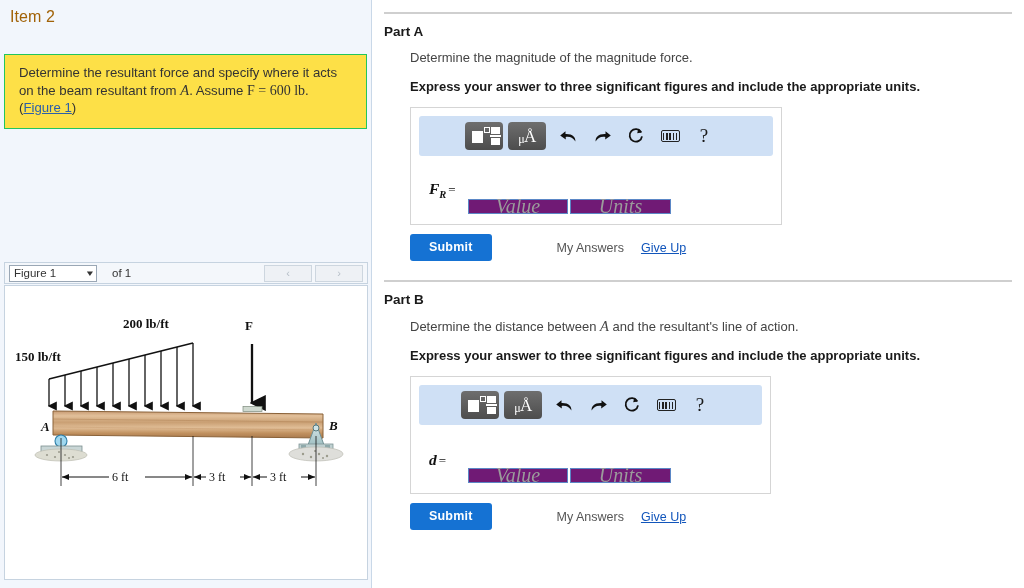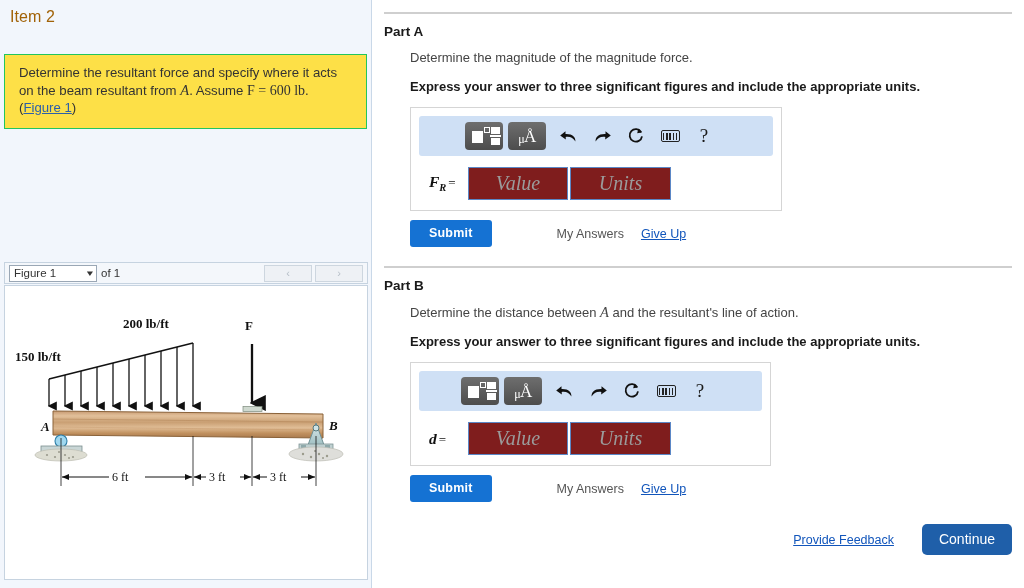--- a/index.html
+++ b/index.html
@@ -53,21 +53,21 @@
     width: 88px; height: 17px;
     border: 1px solid #9aa7b5;
     background: #ffffff;
     font-size: 11.5px; font-family: "Liberation Sans", sans-serif;
     color: #333;
     display: flex; align-items: center; justify-content: space-between;
     padding: 0 2px 0 4px;
     cursor: pointer;
   }
   .fig-select .caret { font-size: 8px; color: #333; transform: scaleX(1.3); }
-  .fig-of { font-size: 11.5px; color: #333; margin-left: 4px; }
+  .fig-of { font-size: 11.5px; color: #333; margin-left: 15px; }
   .fig-navs { margin-left: auto; display: flex; gap: 3px; }
   .fig-nav {
     width: 48px; height: 17px;
     border: 1px solid #cdd6df;
     background: #eef1f5;
     color: #b6bfc8; font-size: 11px;
     display: flex; align-items: center; justify-content: center;
     cursor: pointer;
   }
 
@@ -189,26 +189,27 @@
   }
   .var-label {
     font-family: "Liberation Serif", serif;
     font-size: 15.5px; font-weight: bold; font-style: italic;
     color: #111; min-width: 34px;
     white-space: nowrap;
   }
   .var-label sub { font-size: 10.5px; font-style: italic; }
   .var-label .eq { font-style: normal; font-weight: normal; font-size: 13px; margin-left: 2px; }
   .field {
-    height: 33px; width: 100px;
+    height: 15px; width: 100px;
     border: 1px solid #5b87c6;
-    background: #7f1d1d;
+    background: #701a75;
     display: flex; align-items: center; justify-content: center;
     cursor: text;
     margin-left: 5px;
+    margin-top: 32px;
   }
   .field .ph {
     font-family: "Liberation Serif", serif;
     font-style: italic; font-size: 20px;
     color: #9b9b9b;
   }
   .field.units { width: 101px; margin-left: 2px; }
 
   
   .submit-row {
@@ -525,18 +526,14 @@
         </div>
       </div>
 
       <div class="submit-row">
         <button class="btn-submit">Submit</button>
         <span class="my-answers">My Answers</span>
         <span class="give-up">Give Up</span>
       </div>
     </div>
 
-    <div class="footer-row">
-      <span class="provide-feedback">Provide Feedback</span>
-      <button class="btn-continue">Continue</button>
-    </div>
   </div>
 </div>
 
 </body></html>

